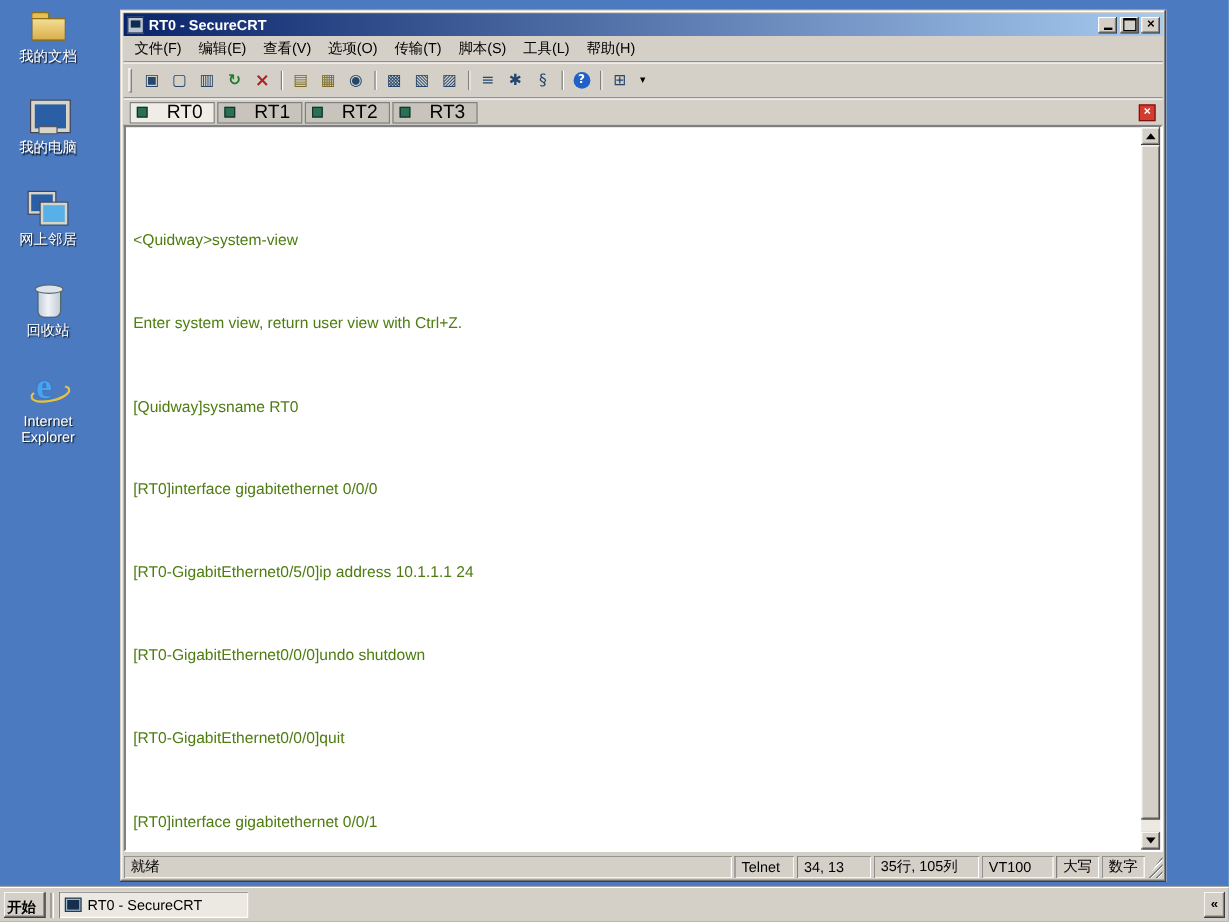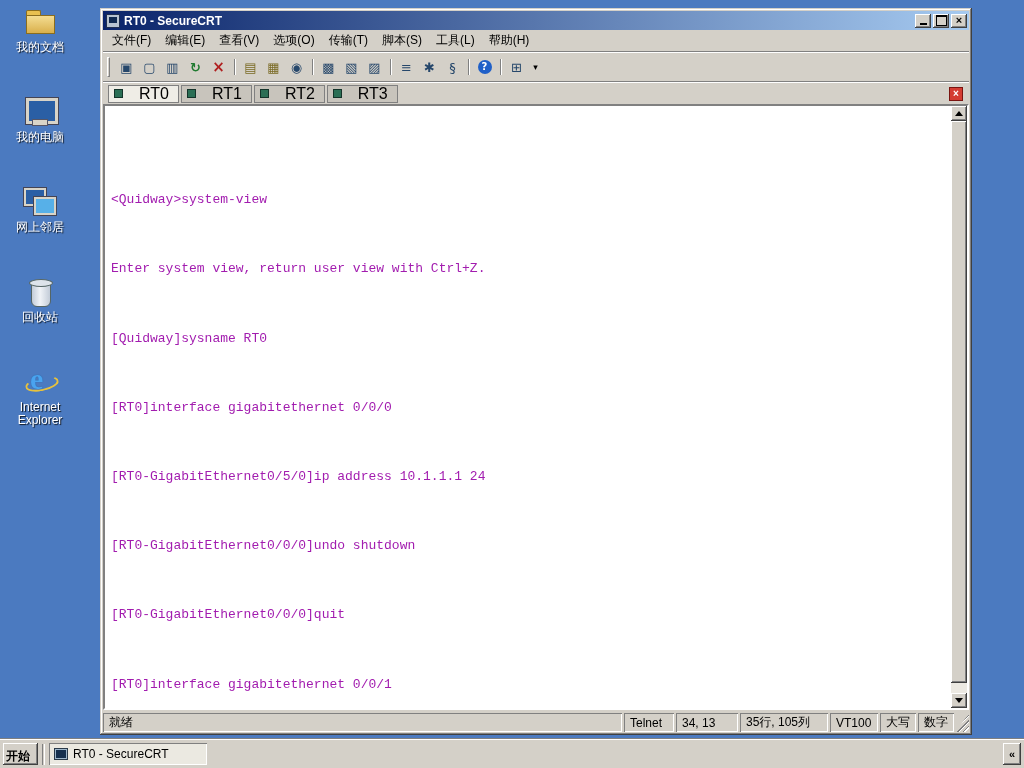--- a/index.html
+++ b/index.html
@@ -11,21 +11,21 @@
     position:relative;
     background:#4b7ac0;
     font-family:"Liberation Sans", sans-serif;
     -webkit-font-smoothing:none;
   }
   .raised{background:var(--face);
     box-shadow: inset -1px -1px 0 var(--dk), inset 1px 1px 0 var(--hl), inset -2px -2px 0 var(--sh);}
   .sunken{box-shadow: inset 1px 1px 0 var(--sh), inset -1px -1px 0 var(--hl);}
 
   
-  .desktop-icons{position:absolute;left:4px;top:5px;width:72px;display:flex;flex-direction:column;gap:41px;justify-content:flex-end;}
+  .desktop-icons{position:absolute;left:4px;top:5px;width:72px;display:flex;flex-direction:column;gap:27px;justify-content:flex-end;}
   .desk-icon{text-align:center;cursor:pointer;}
   .icon-img{width:34px;height:34px;margin:0 auto 2px;position:relative;}
   .icon-label{color:#fff;font-size:12px;line-height:13px;text-shadow:1px 1px 1px rgba(0,0,0,.85);}
   .icon-my-documents::before{content:"";position:absolute;left:3px;top:5px;width:13px;height:6px;
     background:#e8c050;border:1px solid #8a6d1f;border-bottom:none;border-radius:2px 2px 0 0;}
   .icon-my-documents::after{content:"";position:absolute;left:3px;top:10px;width:27px;height:17px;
     background:linear-gradient(#f4dd92,#d9b04c);border:1px solid #8a6d1f;}
   .icon-my-computer::before{content:"";position:absolute;left:3px;top:3px;width:26px;height:20px;
     background:#2a5fa5;border:3px solid #d8d4c8;box-shadow:0 0 0 1px #445;}
   .icon-my-computer::after{content:"";position:absolute;left:10px;top:25px;width:14px;height:5px;
@@ -91,35 +91,35 @@
   .tab + .tab{margin-left:2px;}
   .tab.active{background:#efede6;}
   .tab-led{width:9px;height:9px;background:#2b6f55;border:1px solid #14342a;flex:0 0 9px;}
   .tab-close{position:absolute;right:6px;top:4px;width:14px;height:14px;background:#d43c32;
     border:1px solid #7a1410;color:#fff;font-size:10px;font-weight:bold;
     display:flex;align-items:center;justify-content:center;cursor:pointer;line-height:1;}
 
   .term-wrap{flex:1;display:flex;min-height:0;background:#fff;
     border:2px solid;border-color:var(--sh) var(--hl) var(--hl) var(--sh);}
   .term-text{flex:1;padding:16px 4px 0 6px;overflow:hidden;
-    font-family:Liberation Mono, monospace;font-size:13px;line-height:17.3px;color:#a21caf;white-space:pre;}
+    font-family:Liberation Sans, sans-serif;font-size:13px;line-height:17.3px;color:#4d7c0f;white-space:pre;}
   .scrollbar{flex:0 0 16px;background:#ece9e2;display:flex;flex-direction:column;}
   .sb-btn{flex:0 0 15px;position:relative;cursor:pointer;}
   .sb-btn::after{content:"";position:absolute;left:4px;border-left:4px solid transparent;border-right:4px solid transparent;}
   .sb-up::after{top:5px;border-bottom:5px solid #000;}
   .sb-down::after{top:5px;border-top:5px solid #000;}
   .sb-thumb{flex:1;margin-bottom:10px;cursor:pointer;}
 
   .statusbar{flex:0 0 22px;display:flex;align-items:stretch;gap:2px;padding-top:3px;font-size:12px;}
   .sb-panel{padding:1px 6px;display:flex;align-items:center;white-space:nowrap;}
   .p-ready{flex:1;}
   .p-protocol{width:50px;}
   .p-cursor{width:62px;}
   .p-size{width:88px;}
-  .p-emu{width:48px;}
+  .p-emu{width:60px;}
   .p-caps{width:36px;}
   .p-num{width:36px;}
   .sb-grip{width:13px;box-shadow:none;cursor:nwse-resize;
     background:repeating-linear-gradient(135deg,var(--face) 0 2px,var(--sh) 2px 3px,var(--hl) 3px 4px);
     clip-path:polygon(100% 0,100% 100%,0 100%);}
 
   
   .taskbar{position:absolute;left:0;right:0;bottom:0;height:29px;background:var(--face);
     border-top:1px solid var(--hl);box-shadow:0 -1px 0 var(--sh);
     display:flex;align-items:center;padding:0 3px;gap:4px;}

